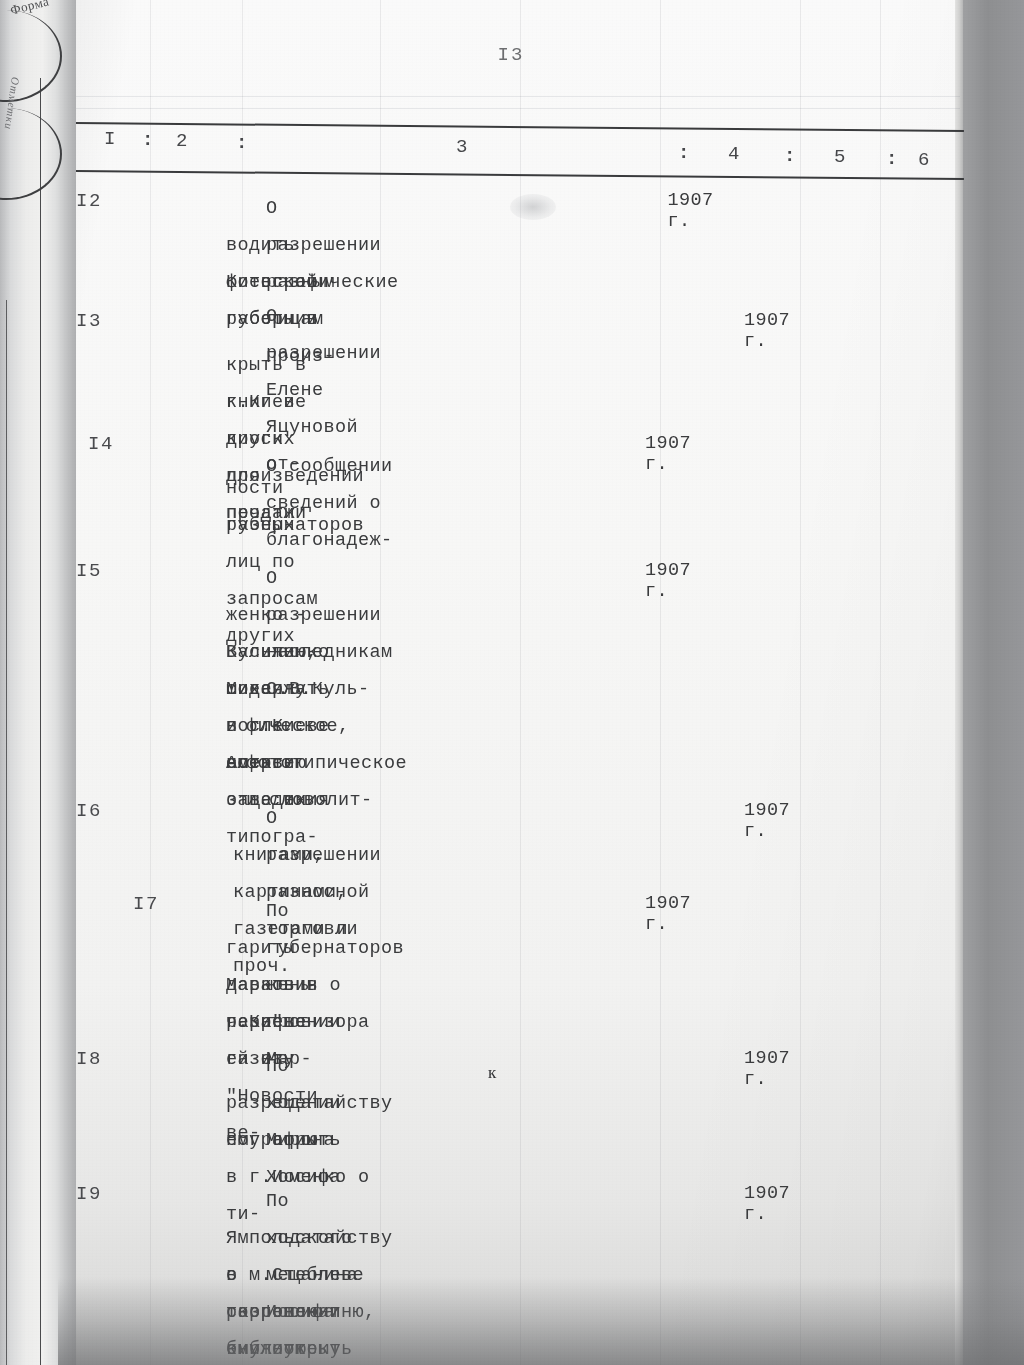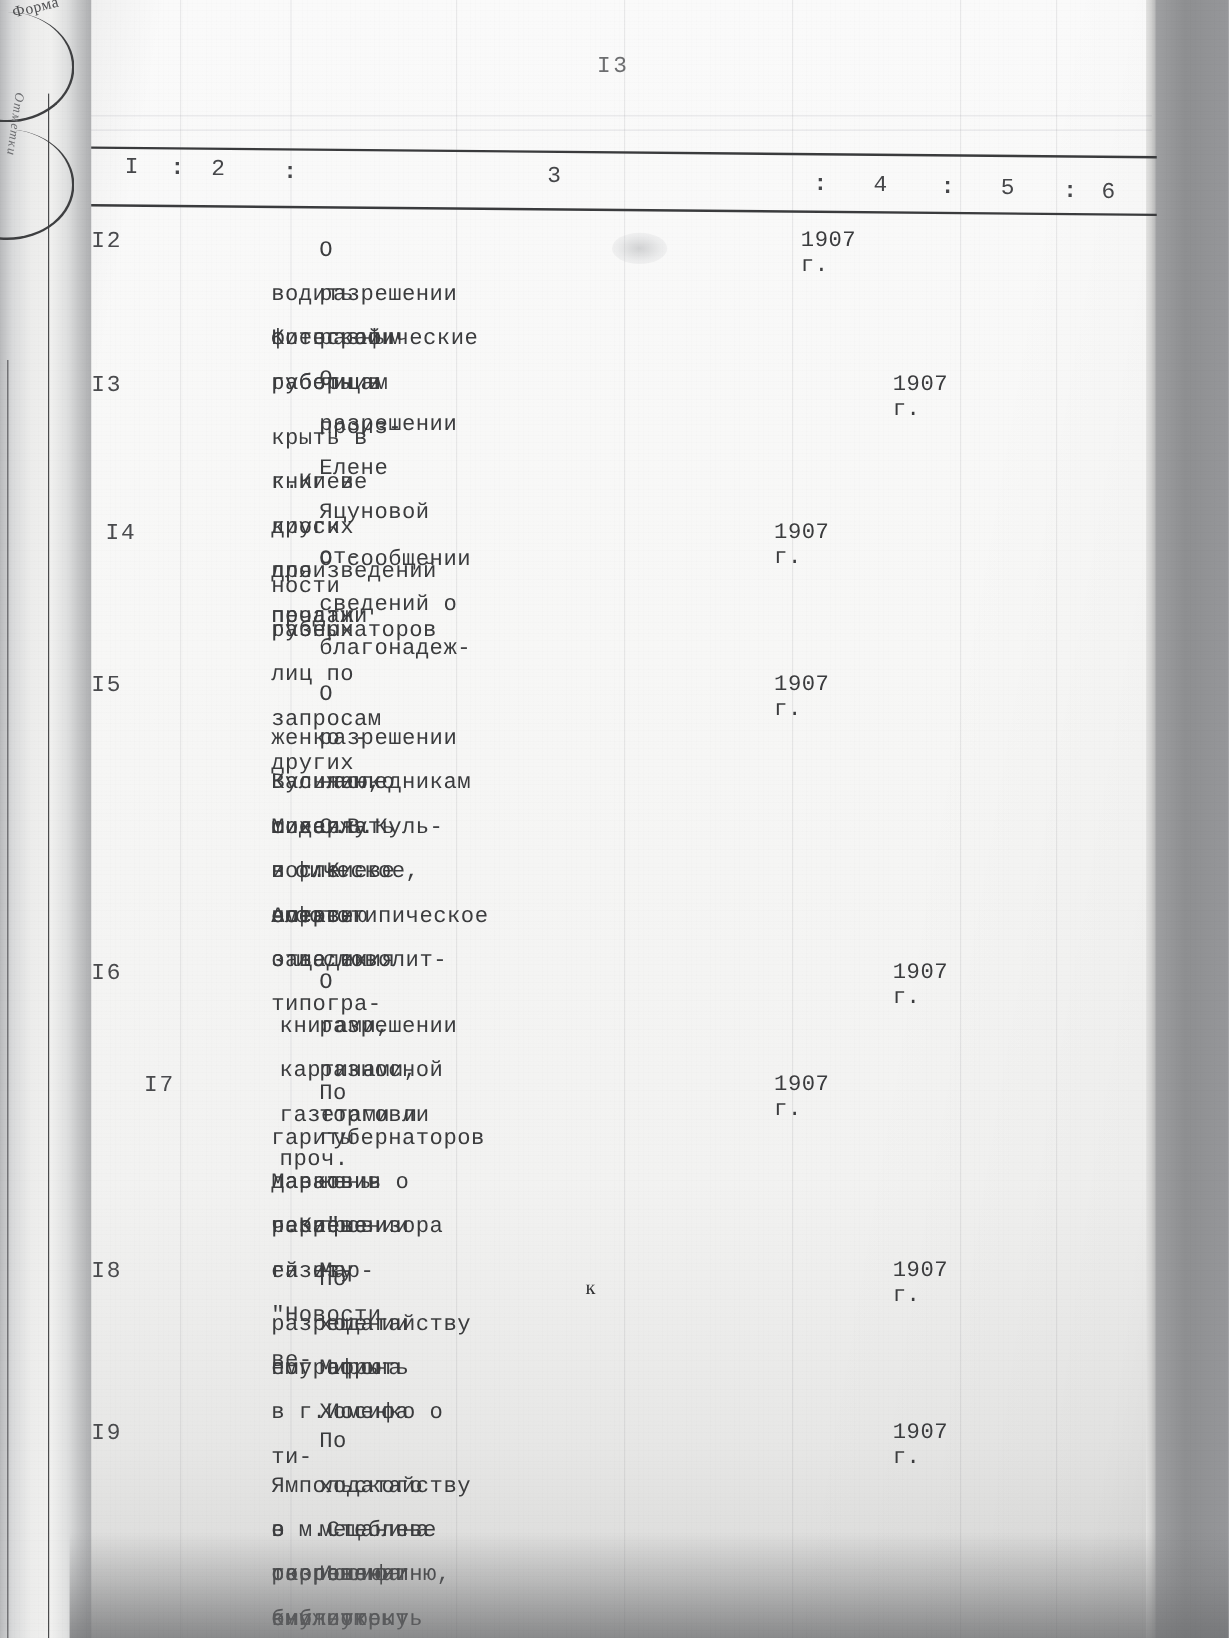--- a/index.html
+++ b/index.html
@@ -279,21 +279,21 @@
           <div class="entry-line" style="left: 168px; top: 745px;">ное заведения</div>
           <div class="entry-date" style="top: 560px; left: 587.1px;">1907 г.</div>
         </div>
         <div class="entry">
           <div class="entry-num" style="left: 18px; top: 800px;">I6</div>
           <div class="entry-line" style="left: 208px; top: 800px;">О разрешении разносной торговли</div>
           <div class="entry-line" style="left: 175px; top: 837px; font-family: Liberation Mono, monospace;">книгами, картинами, газетами и проч.</div>
           <div class="entry-date" style="top: 800px; left: 686px;">1907 г.</div>
         </div>
         <div class="entry">
-          <div class="entry-num" style="left: 19px; top: 893px; padding-left: 43px;">I7</div>
+          <div class="entry-num" style="left: 32px; top: 893px; padding-left: 43px;">I7</div>
           <div class="entry-line" style="left: 208px; top: 893px;">По губернаторов жены провизора Мар-</div>
           <div class="entry-line" style="left: 168px; top: 930px;">гариты Маркович о разрешении ей из-</div>
           <div class="entry-line" style="left: 168px; top: 967px;">давать в г.Киеве газету "Новости ве-</div>
           <div class="entry-line" style="left: 168px; top: 1004px;">чера"</div>
           <div class="entry-date" style="top: 893px; left: 587.1px;">1907 г.</div>
         </div>
         <div class="entry">
           <div class="entry-num" style="left: 18px; top: 1048px;">I8</div>
           <div class="entry-line" style="left: 208px; top: 1048px;">По ходатайству Мирона Хоменко о</div>
           <div class="entry-line" style="left: 168px; top: 1085px;">разрешении ему отрыть в г.Иосифа ти-</div>

